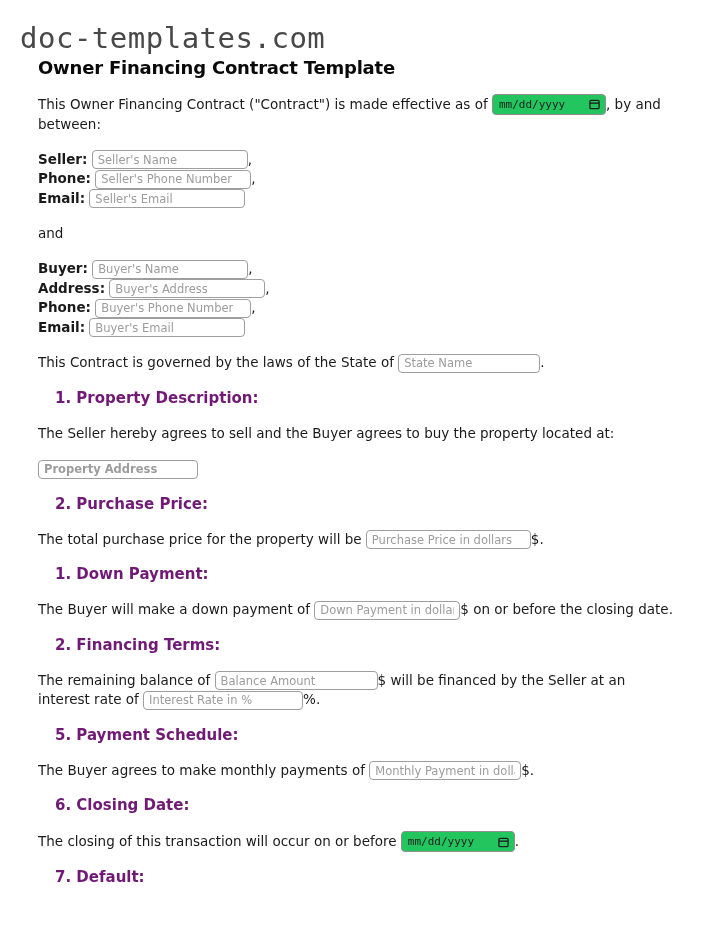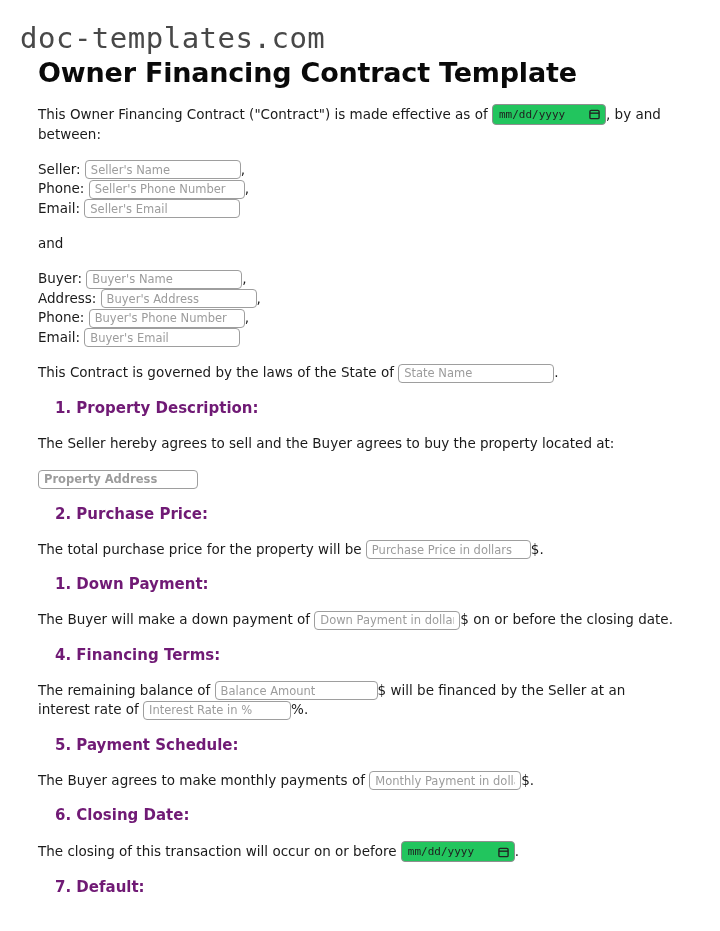--- a/index.html
+++ b/index.html
@@ -9,49 +9,49 @@
     color: #1a1a1a;
   }
   .page { padding: 24px 40px 0 38px; }
 
   .site-logo {
     font-family: "DejaVu Sans Mono", monospace;
     font-size: 29px; line-height: 1.0;
     color: #484848; margin-left: -18px; letter-spacing: 0.5px;
   }
   h1.doc-title {
-    font-size: 27px; line-height: 1.1; margin: 5px 0 0 0;
+    font-size: 18px; line-height: 1.1; margin: 5px 0 0 0;
     color: #0a0a0a; font-weight: bold; letter-spacing: -0.2px;
   }
 
   .line { font-size: 13.5px; line-height: 19px; margin: 16px 0; max-width: 655px; }
   .intro { max-width: 684px; }
   .wrap-tight { max-width: 640px; }
   h2.sec { font-size: 15px; line-height: 19px; margin: 16px 17px; color: #701a75; font-weight: bold; }
 
   .party { margin: 15px 0; }
   .prow { font-size: 13.5px; line-height: 19.5px; white-space: nowrap; }
-  .prow b { font-weight: normal; margin-top: 9px; }
+  .prow b { font-weight: bold; margin-top: 9px; }
 
   .fld {
     height: 19px; box-sizing: border-box;
     border: 1.5px solid #9e9e9e; border-radius: 4px;
     padding: 0 5px; background: #fff;
     font-family: "DejaVu Sans", sans-serif; font-size: 11.5px; color: #333;
     vertical-align: middle; outline: none;
   }
   .fld::placeholder { color: #9c9c9c; opacity: 1; }
 
   .w-party { width: 156px; }
-  .w-state { width: 156px; }
+  .w-state { width: 142px; }
   .w-prop  { width: 160px; font-weight: bold; }
   .w-price { width: 165px; }
   .w-down  { width: 146px; }
   .w-bal   { width: 163px; }
-  .w-rate  { width: 148px; }
+  .w-rate  { width: 160px; }
   .w-month { width: 152px; }
 
   .datefield {
     display: inline-flex; align-items: center; justify-content: space-between;
     width: 114px; height: 21px; box-sizing: border-box;
     border: 1.5px solid #8f8f8f; border-radius: 4px;
     padding: 0 5px 0 6px; background: #22c55e; vertical-align: middle;
     cursor: default;
   }
   .datetext {
@@ -133,21 +133,21 @@
     <span>The total purchase price for the property will be</span>
     <input class="fld w-price" placeholder="Purchase Price in dollars" style=""><span>$.</span>
   </p>
 
   <h2 class="sec">1. Down Payment:</h2>
   <p class="line wrap-tight">
     <span>The Buyer will make a down payment of</span>
     <input class="fld w-down" placeholder="Down Payment in dollars" style=""><span>$ on or before the closing date.</span>
   </p>
 
-  <h2 class="sec">4. Financing Terms:</h2>
+  <h2 class="sec">2. Financing Terms:</h2>
   <p class="line">
     <span>The remaining balance of</span>
     <input class="fld w-bal" placeholder="Balance Amount" style=""><span>$ will be financed by the Seller at an interest rate of</span>
     <input class="fld w-rate" placeholder="Interest Rate in %" style=""><span>%.</span>
   </p>
 
   <h2 class="sec">5. Payment Schedule:</h2>
   <p class="line">
     <span>The Buyer agrees to make monthly payments of</span>
     <input class="fld w-month" placeholder="Monthly Payment in dollars" style=""><span>$.</span>

